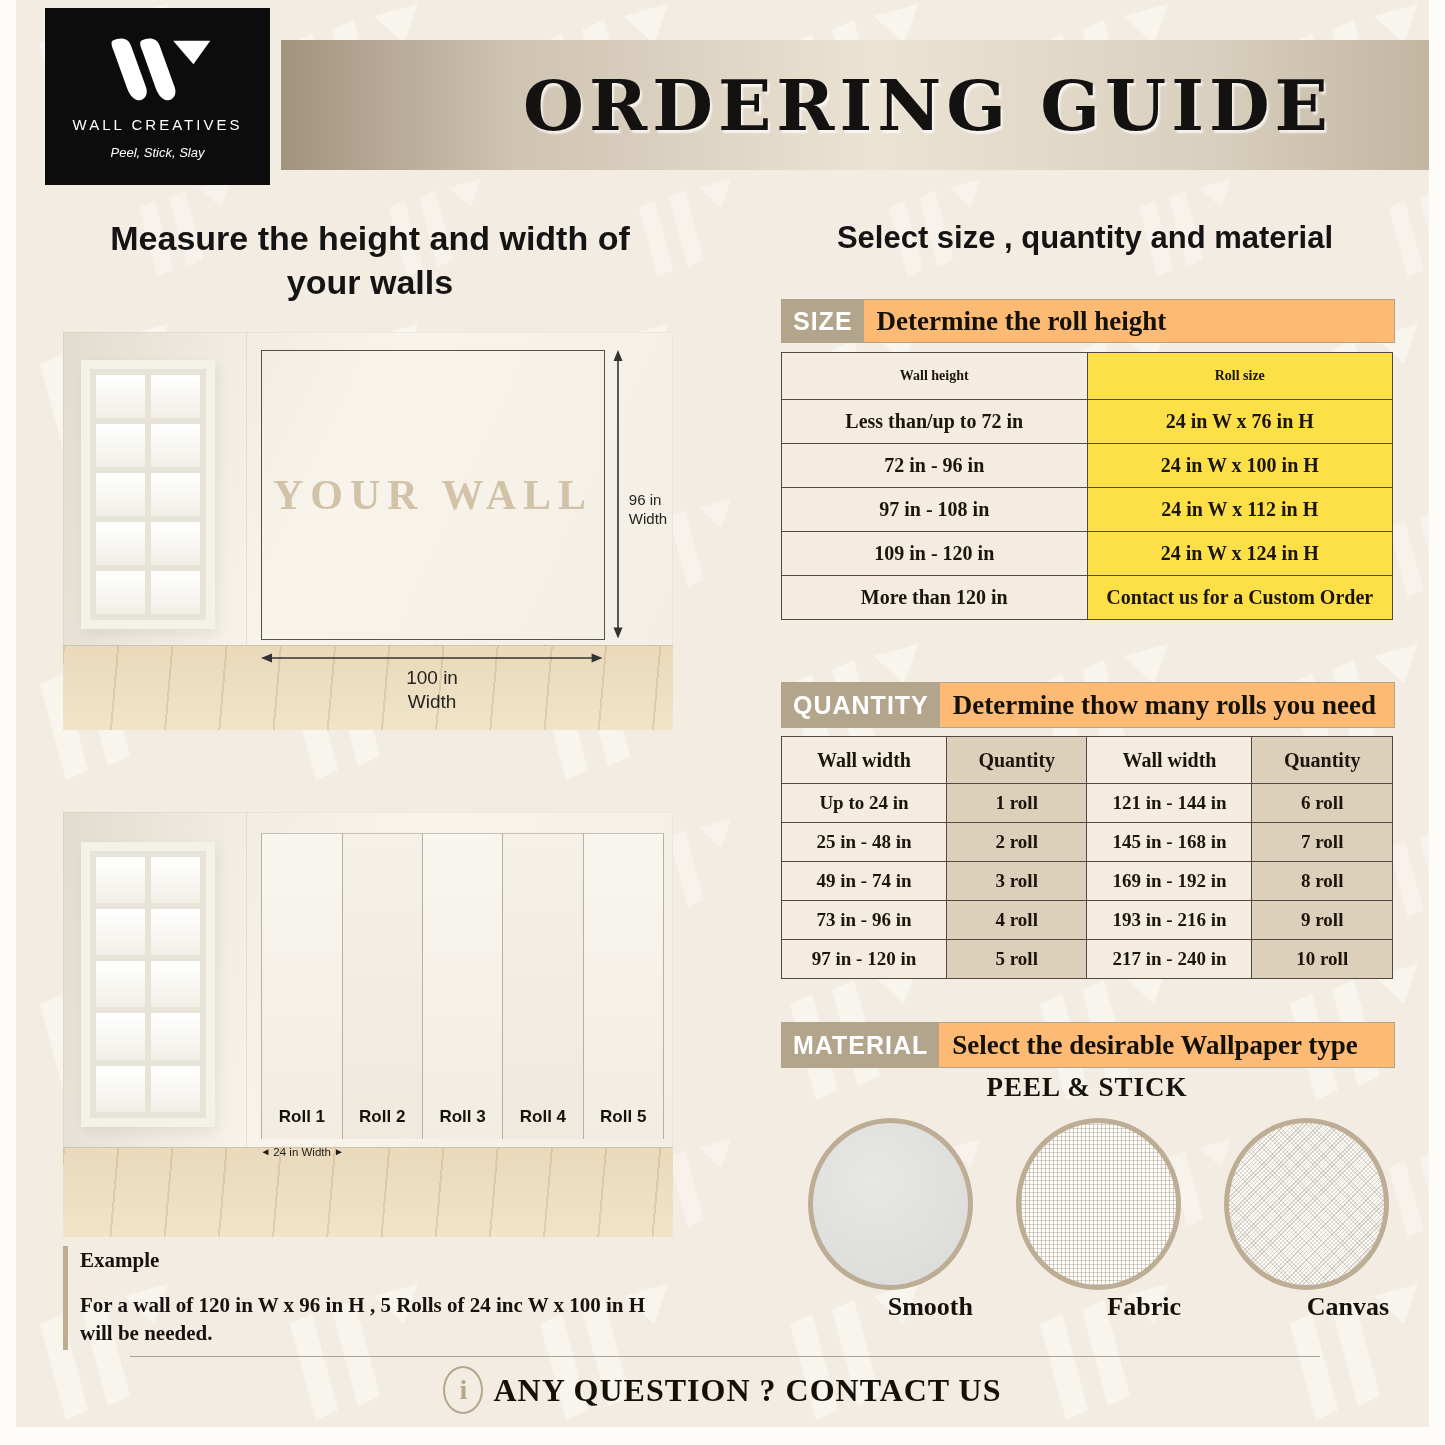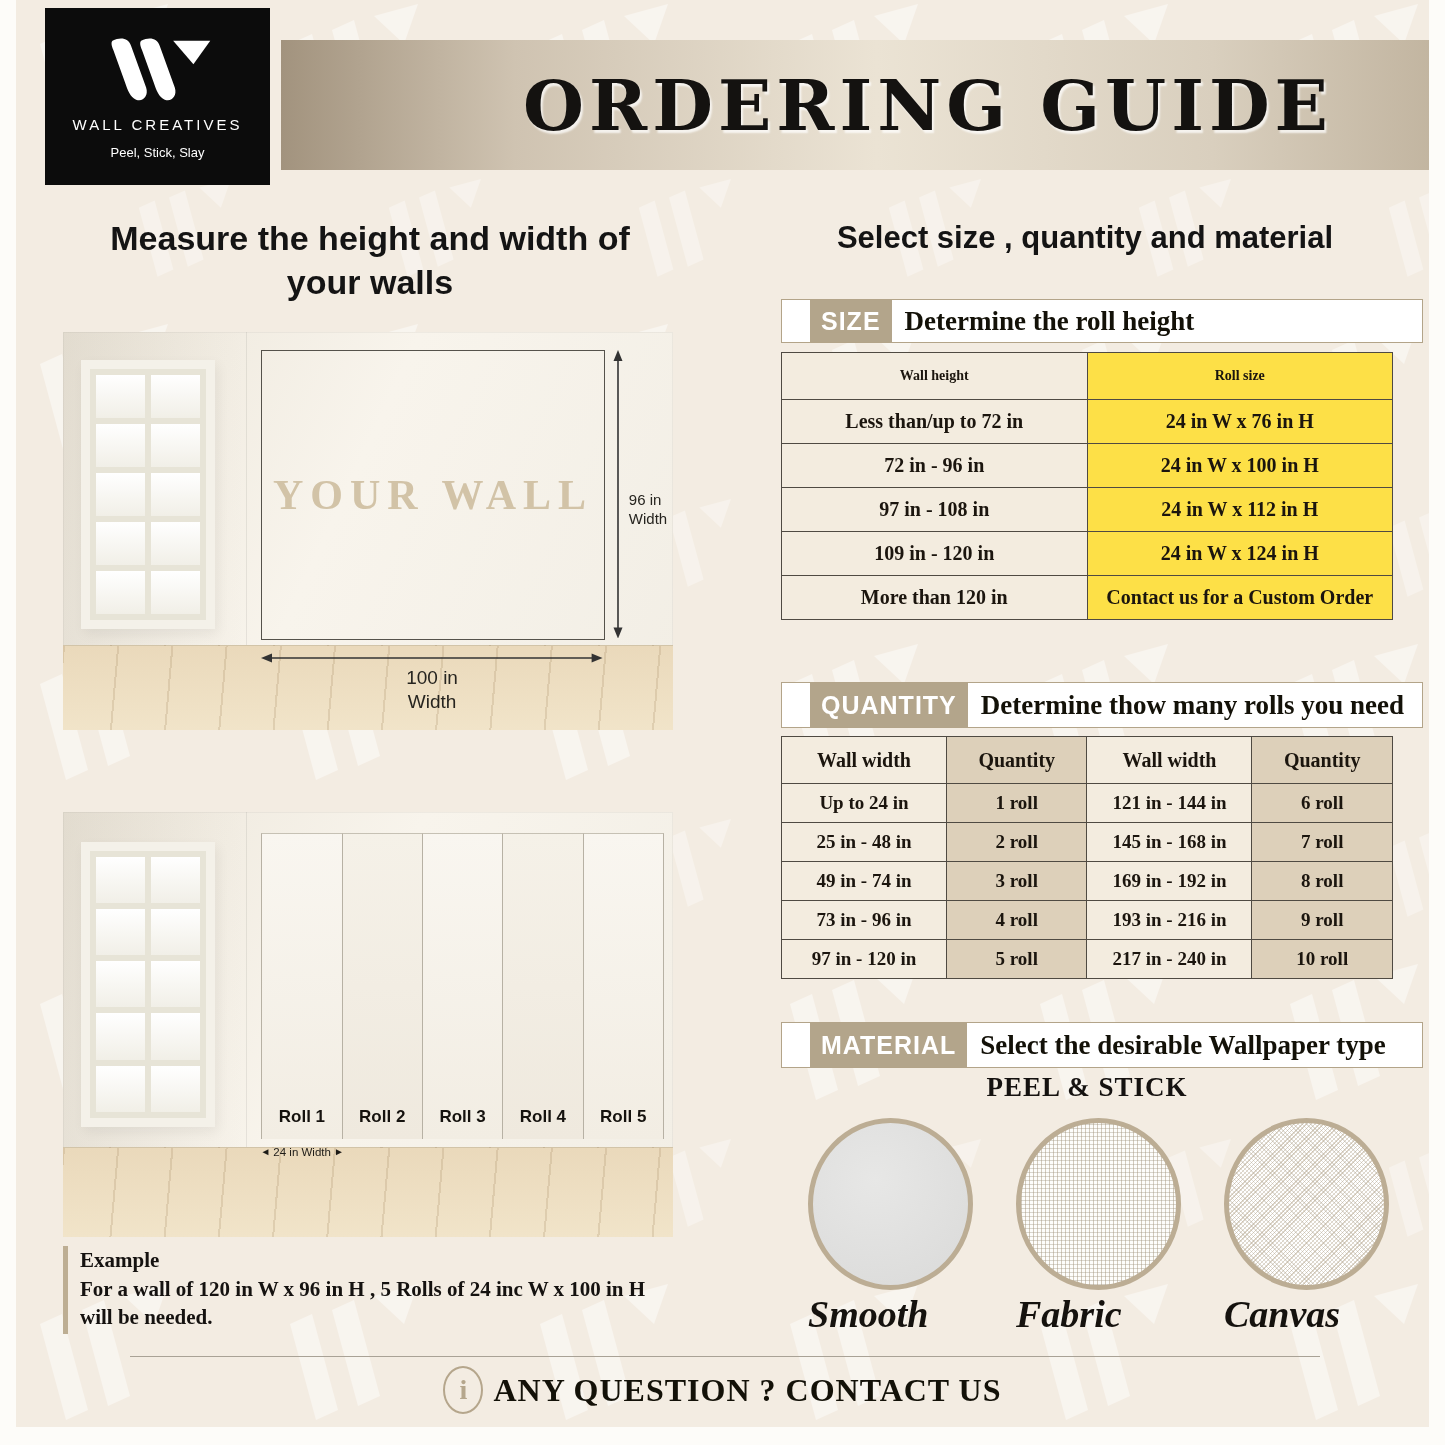--- a/index.html
+++ b/index.html
@@ -16,21 +16,21 @@
   .edge{position:absolute;background:#fdfcf9;z-index:4;}
   #edge-left{left:0;top:0;width:16px;height:1445px;}
   #edge-right{right:0;top:0;width:16px;height:1445px;}
   #edge-bottom{left:0;bottom:0;width:1445px;height:18px;}
   .layer{position:absolute;inset:0;z-index:2;}
 
   
   #logo-box{left:45px;top:8px;width:225px;height:177px;background:#0c0c0c;
     display:flex;flex-direction:column;align-items:center;justify-content:center;color:#fff;}
   #logo-box .brand-name{font-size:15px;letter-spacing:3px;margin-top:8px;font-weight:400;}
-  #logo-box .brand-tagline{font-size:13px;margin-top:12px;}
+  #logo-box .brand-tagline{font-size:13px;margin-top:12px;font-style:italic;}
   #banner{left:281px;top:40px;width:1294px;height:130px;
     background:linear-gradient(90deg,#a2937e 0%,#cfc3b1 18%,#ebe3d4 46%,#d9cfbe 72%,#b3a48d 100%);
     display:flex;align-items:center;justify-content:center;}
   #banner .title{
     font-family:"DejaVu Serif","Liberation Serif",serif;font-weight:700;
     font-size:70px;letter-spacing:5px;color:#141210;
     text-shadow:2px 3px 2px rgba(255,255,255,0.75);}
 
   
   #left-heading{left:85px;top:216px;width:570px;text-align:center;
@@ -71,28 +71,28 @@
   .panel:nth-child(even){background:linear-gradient(180deg,#f5f1e8,#efe9de);}
   .panel-label{position:absolute;bottom:12px;width:100%;text-align:center;
     font-size:17px;font-weight:700;color:#15120e;}
   #roll-width{position:absolute;left:32.5%;top:78.6%;width:13.4%;
     display:flex;align-items:center;justify-content:center;gap:3px;
     font-size:11.5px;color:#1d1b17;white-space:nowrap;}
   #roll-width .dim-arrow{font-size:10px;line-height:1;}
   
   #example{left:63px;top:1246px;width:655px;border-left:5px solid #bdae93;
     padding:2px 0 2px 12px;font-family:"Liberation Serif",serif;font-weight:700;}
-  #example .ex-title{font-size:21px;margin-bottom:2px;}
+  #example .ex-title{font-size:21px;margin-bottom:18px;}
   #example .ex-line{font-size:21px;line-height:1.35;}
 
   
   #right-heading{left:770px;top:220px;width:630px;text-align:center;
     font-size:31px;font-weight:700;color:#141414;white-space:nowrap;}
   .section-bar{position:absolute;left:781px;width:612px;
-    background:#ffffff;border:1px solid #b3a489;display:flex;align-items:stretch;padding-left:28px;}
+    background:#fdba74;border:1px solid #b3a489;display:flex;align-items:stretch;}
   .bar-label{background:#b3a58b;color:#ffffff;font-weight:700;font-size:25px;
     letter-spacing:1px;display:flex;align-items:center;padding:0 11px;}
   .bar-title{font-family:"Liberation Serif",serif;font-weight:700;font-size:27px;
     color:#131108;display:flex;align-items:center;padding-left:13px;}
   #size-bar{top:299px;height:42px;}
   #quantity-bar{top:682px;height:44px;}
   #material-bar{top:1022px;height:44px;}
 
   .tbl{position:absolute;left:781px;width:612px;border-collapse:collapse;
     font-family:"Liberation Serif",serif;font-weight:700;color:#1b150e;}
@@ -112,22 +112,22 @@
     font-family:"Liberation Serif",serif;font-weight:700;font-size:27px;letter-spacing:1px;}
   .swatch{position:absolute;top:1118px;width:165px;height:172px;border-radius:50%;
     border:5px solid #bcad94;box-sizing:border-box;}
   #swatch-smooth{left:808px;background:radial-gradient(circle at 40% 35%,#e7e7e6,#dddddc 75%);}
   #swatch-fabric{left:1016px;background:
     repeating-linear-gradient(0deg,rgba(158,148,128,0.38) 0 1px,rgba(0,0,0,0) 1px 4px),
     repeating-linear-gradient(90deg,rgba(158,148,128,0.38) 0 1px,#fdfdfb 1px 4px);}
   #swatch-canvas{left:1224px;background:
     repeating-linear-gradient(45deg,rgba(168,158,138,0.32) 0 1px,rgba(0,0,0,0) 1px 3px),
     repeating-linear-gradient(-45deg,rgba(168,158,138,0.32) 0 1px,#ffffff 1px 3px);}
-  .swatch-label{position:absolute;top:1292px;width:165px;text-align:left;
-    font-family:"Liberation Serif",serif;font-weight:700;font-size:38px;color:#15120e;font-style:italic;}
+  .swatch-label{position:absolute;top:1292px;width:165px;text-align:right;
+    font-family:"Liberation Serif",serif;font-weight:700;font-size:26px;color:#15120e;}
   #label-smooth{left:808px;}
   #label-fabric{left:1016px;}
   #label-canvas{left:1224px;}
 
   
   #footer-divider{left:130px;top:1356px;width:1190px;height:1px;background:#a9a296;}
   #footer-row{left:0;top:1366px;width:1445px;display:flex;align-items:center;
     justify-content:center;gap:10px;}
   #info-icon{width:36px;height:44px;border:2.5px solid #b5a68c;border-radius:50%;
     color:#b5a68c;display:flex;align-items:center;justify-content:center;

